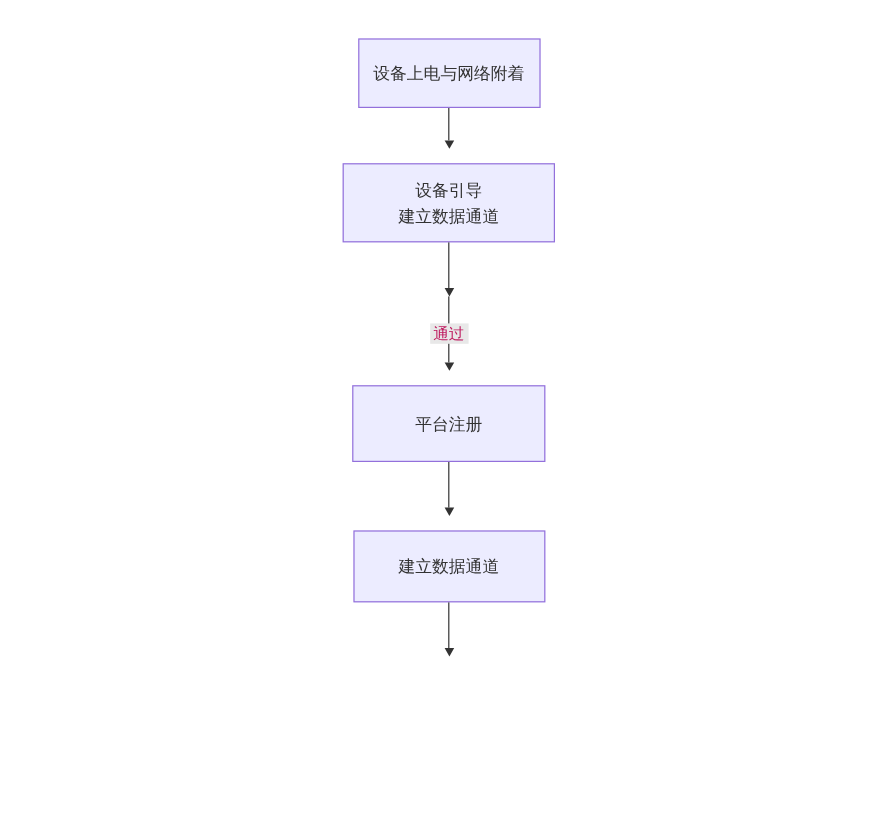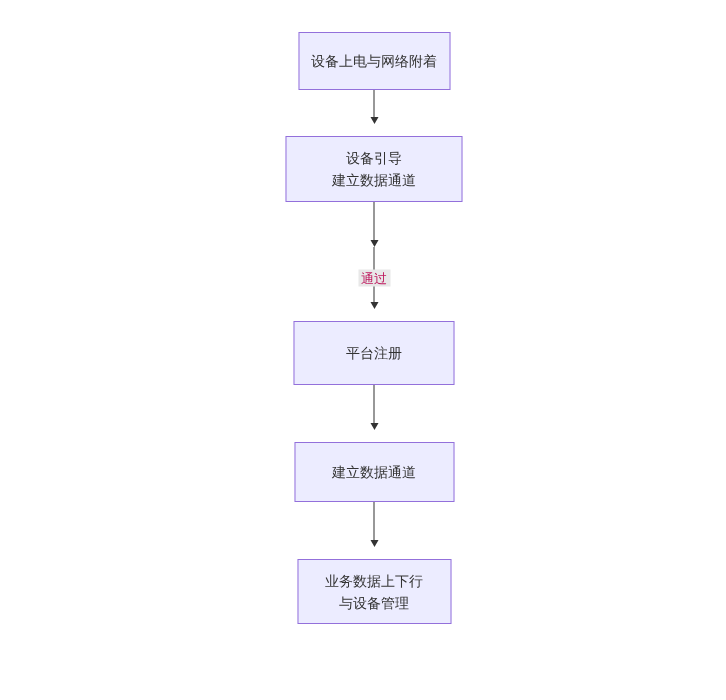--- a/index.html
+++ b/index.html
@@ -129,19 +129,15 @@
 
     <div class="node rect n5">
       <div>建立数据通道</div>
     </div>
 
     <div class="arrow a5">
       <div class="edge-line"></div>
       <div class="arrowhead"></div>
     </div>
 
-    <div class="node rect n6">
-      <div>业务数据上下行</div>
-      <div>与设备管理</div>
-    </div>
 
   </div>
 </div>
 
 </body></html>

